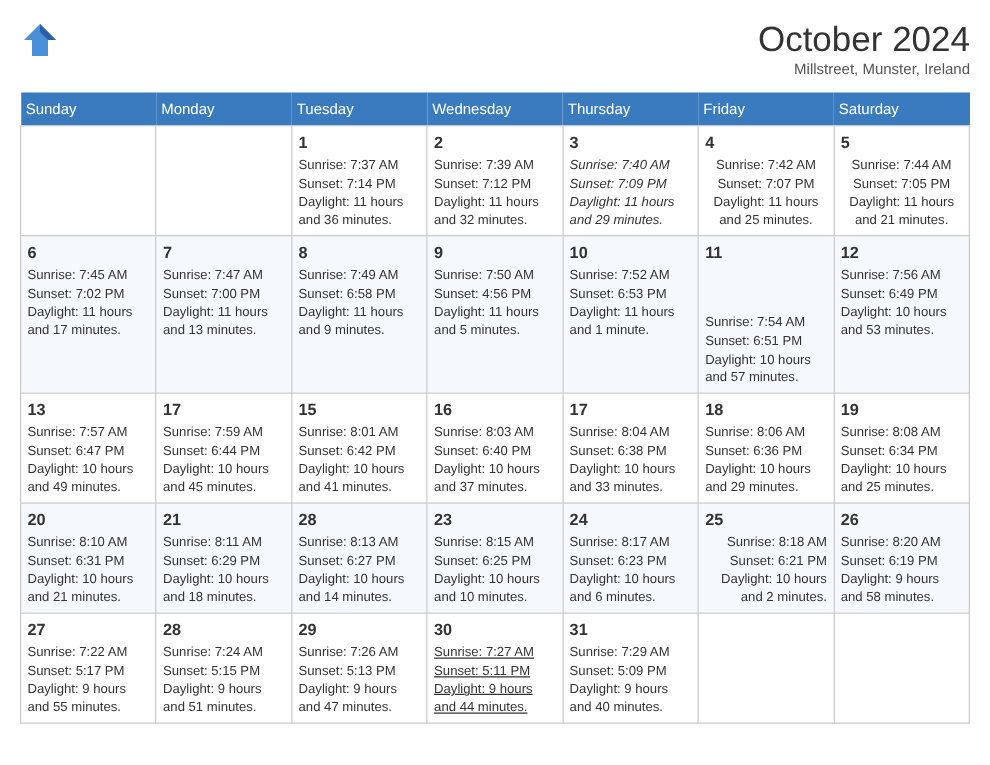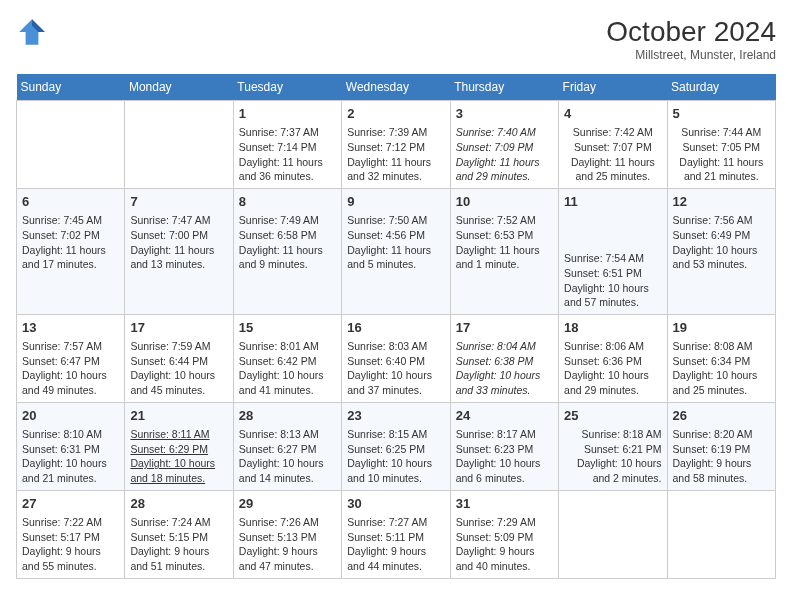--- a/index.html
+++ b/index.html
@@ -208,21 +208,21 @@
 Daylight: 10 hours and 41 minutes.</div>
         </td>
         <td>
           <span class="day-num">16</span>
           <div class="cell-content" style="white-space: pre-line;">Sunrise: 8:03 AM
 Sunset: 6:40 PM
 Daylight: 10 hours and 37 minutes.</div>
         </td>
         <td>
           <span class="day-num">17</span>
-          <div class="cell-content" style="white-space: pre-line; font-style: italic;">Sunrise: 8:04 AM
+          <div class="cell-content" style="white-space: pre-line;">Sunrise: 8:04 AM
 Sunset: 6:38 PM
 Daylight: 10 hours and 33 minutes.</div>
         </td>
         <td>
           <span class="day-num">18</span>
           <div class="cell-content" style="white-space: pre-line;">Sunrise: 8:06 AM
 Sunset: 6:36 PM
 Daylight: 10 hours and 29 minutes.</div>
         </td>
         <td>
@@ -234,21 +234,21 @@
       </tr>
       <tr>
         <td>
           <span class="day-num">20</span>
           <div class="cell-content" style="white-space: pre-line;">Sunrise: 8:10 AM
 Sunset: 6:31 PM
 Daylight: 10 hours and 21 minutes.</div>
         </td>
         <td>
           <span class="day-num">21</span>
-          <div class="cell-content" style="white-space: pre-line; text-decoration: underline;">Sunrise: 8:11 AM
+          <div class="cell-content" style="white-space: pre-line;">Sunrise: 8:11 AM
 Sunset: 6:29 PM
 Daylight: 10 hours and 18 minutes.</div>
         </td>
         <td>
           <span class="day-num">28</span>
           <div class="cell-content" style="white-space: pre-line;">Sunrise: 8:13 AM
 Sunset: 6:27 PM
 Daylight: 10 hours and 14 minutes.</div>
         </td>
         <td>
@@ -290,21 +290,21 @@
 Daylight: 9 hours and 51 minutes.</div>
         </td>
         <td>
           <span class="day-num">29</span>
           <div class="cell-content" style="white-space: pre-line;">Sunrise: 7:26 AM
 Sunset: 5:13 PM
 Daylight: 9 hours and 47 minutes.</div>
         </td>
         <td>
           <span class="day-num">30</span>
-          <div class="cell-content" style="white-space: pre-line;">Sunrise: 7:27 AM
+          <div class="cell-content" style="white-space: pre-line; text-decoration: underline;">Sunrise: 7:27 AM
 Sunset: 5:11 PM
 Daylight: 9 hours and 44 minutes.</div>
         </td>
         <td>
           <span class="day-num">31</span>
           <div class="cell-content" style="white-space: pre-line;">Sunrise: 7:29 AM
 Sunset: 5:09 PM
 Daylight: 9 hours and 40 minutes.</div>
         </td>
         <td class="empty"></td>

